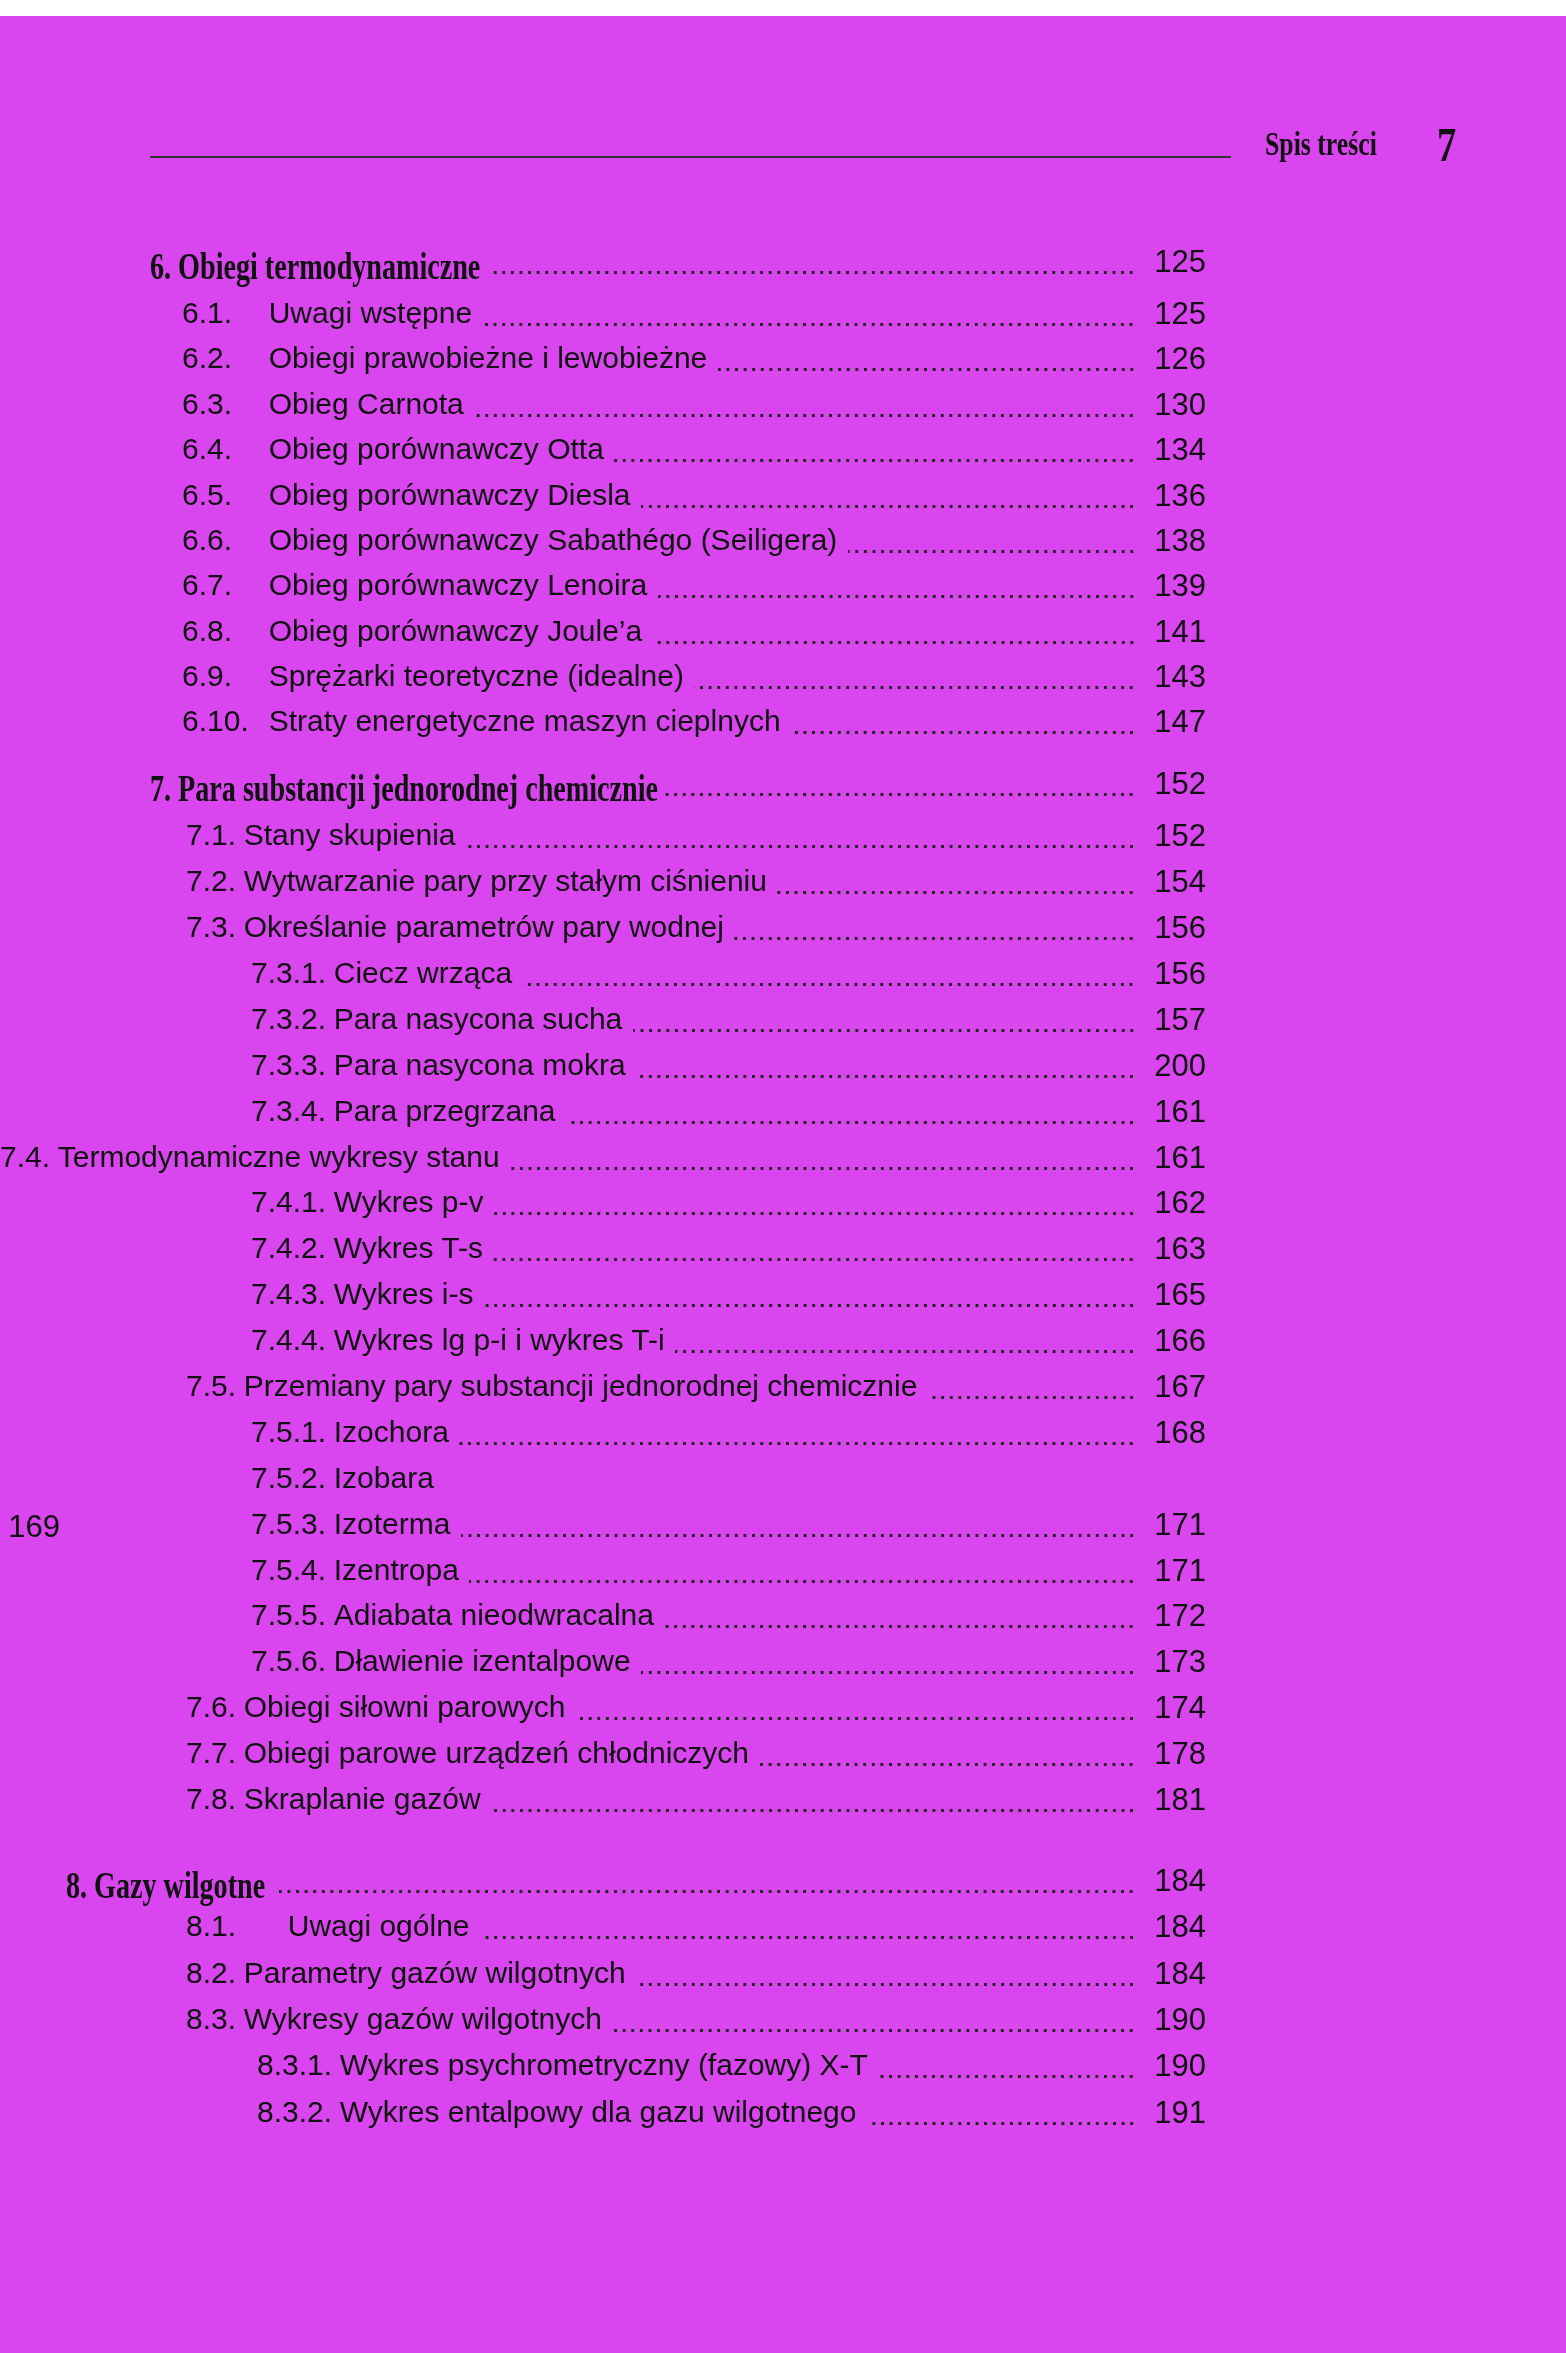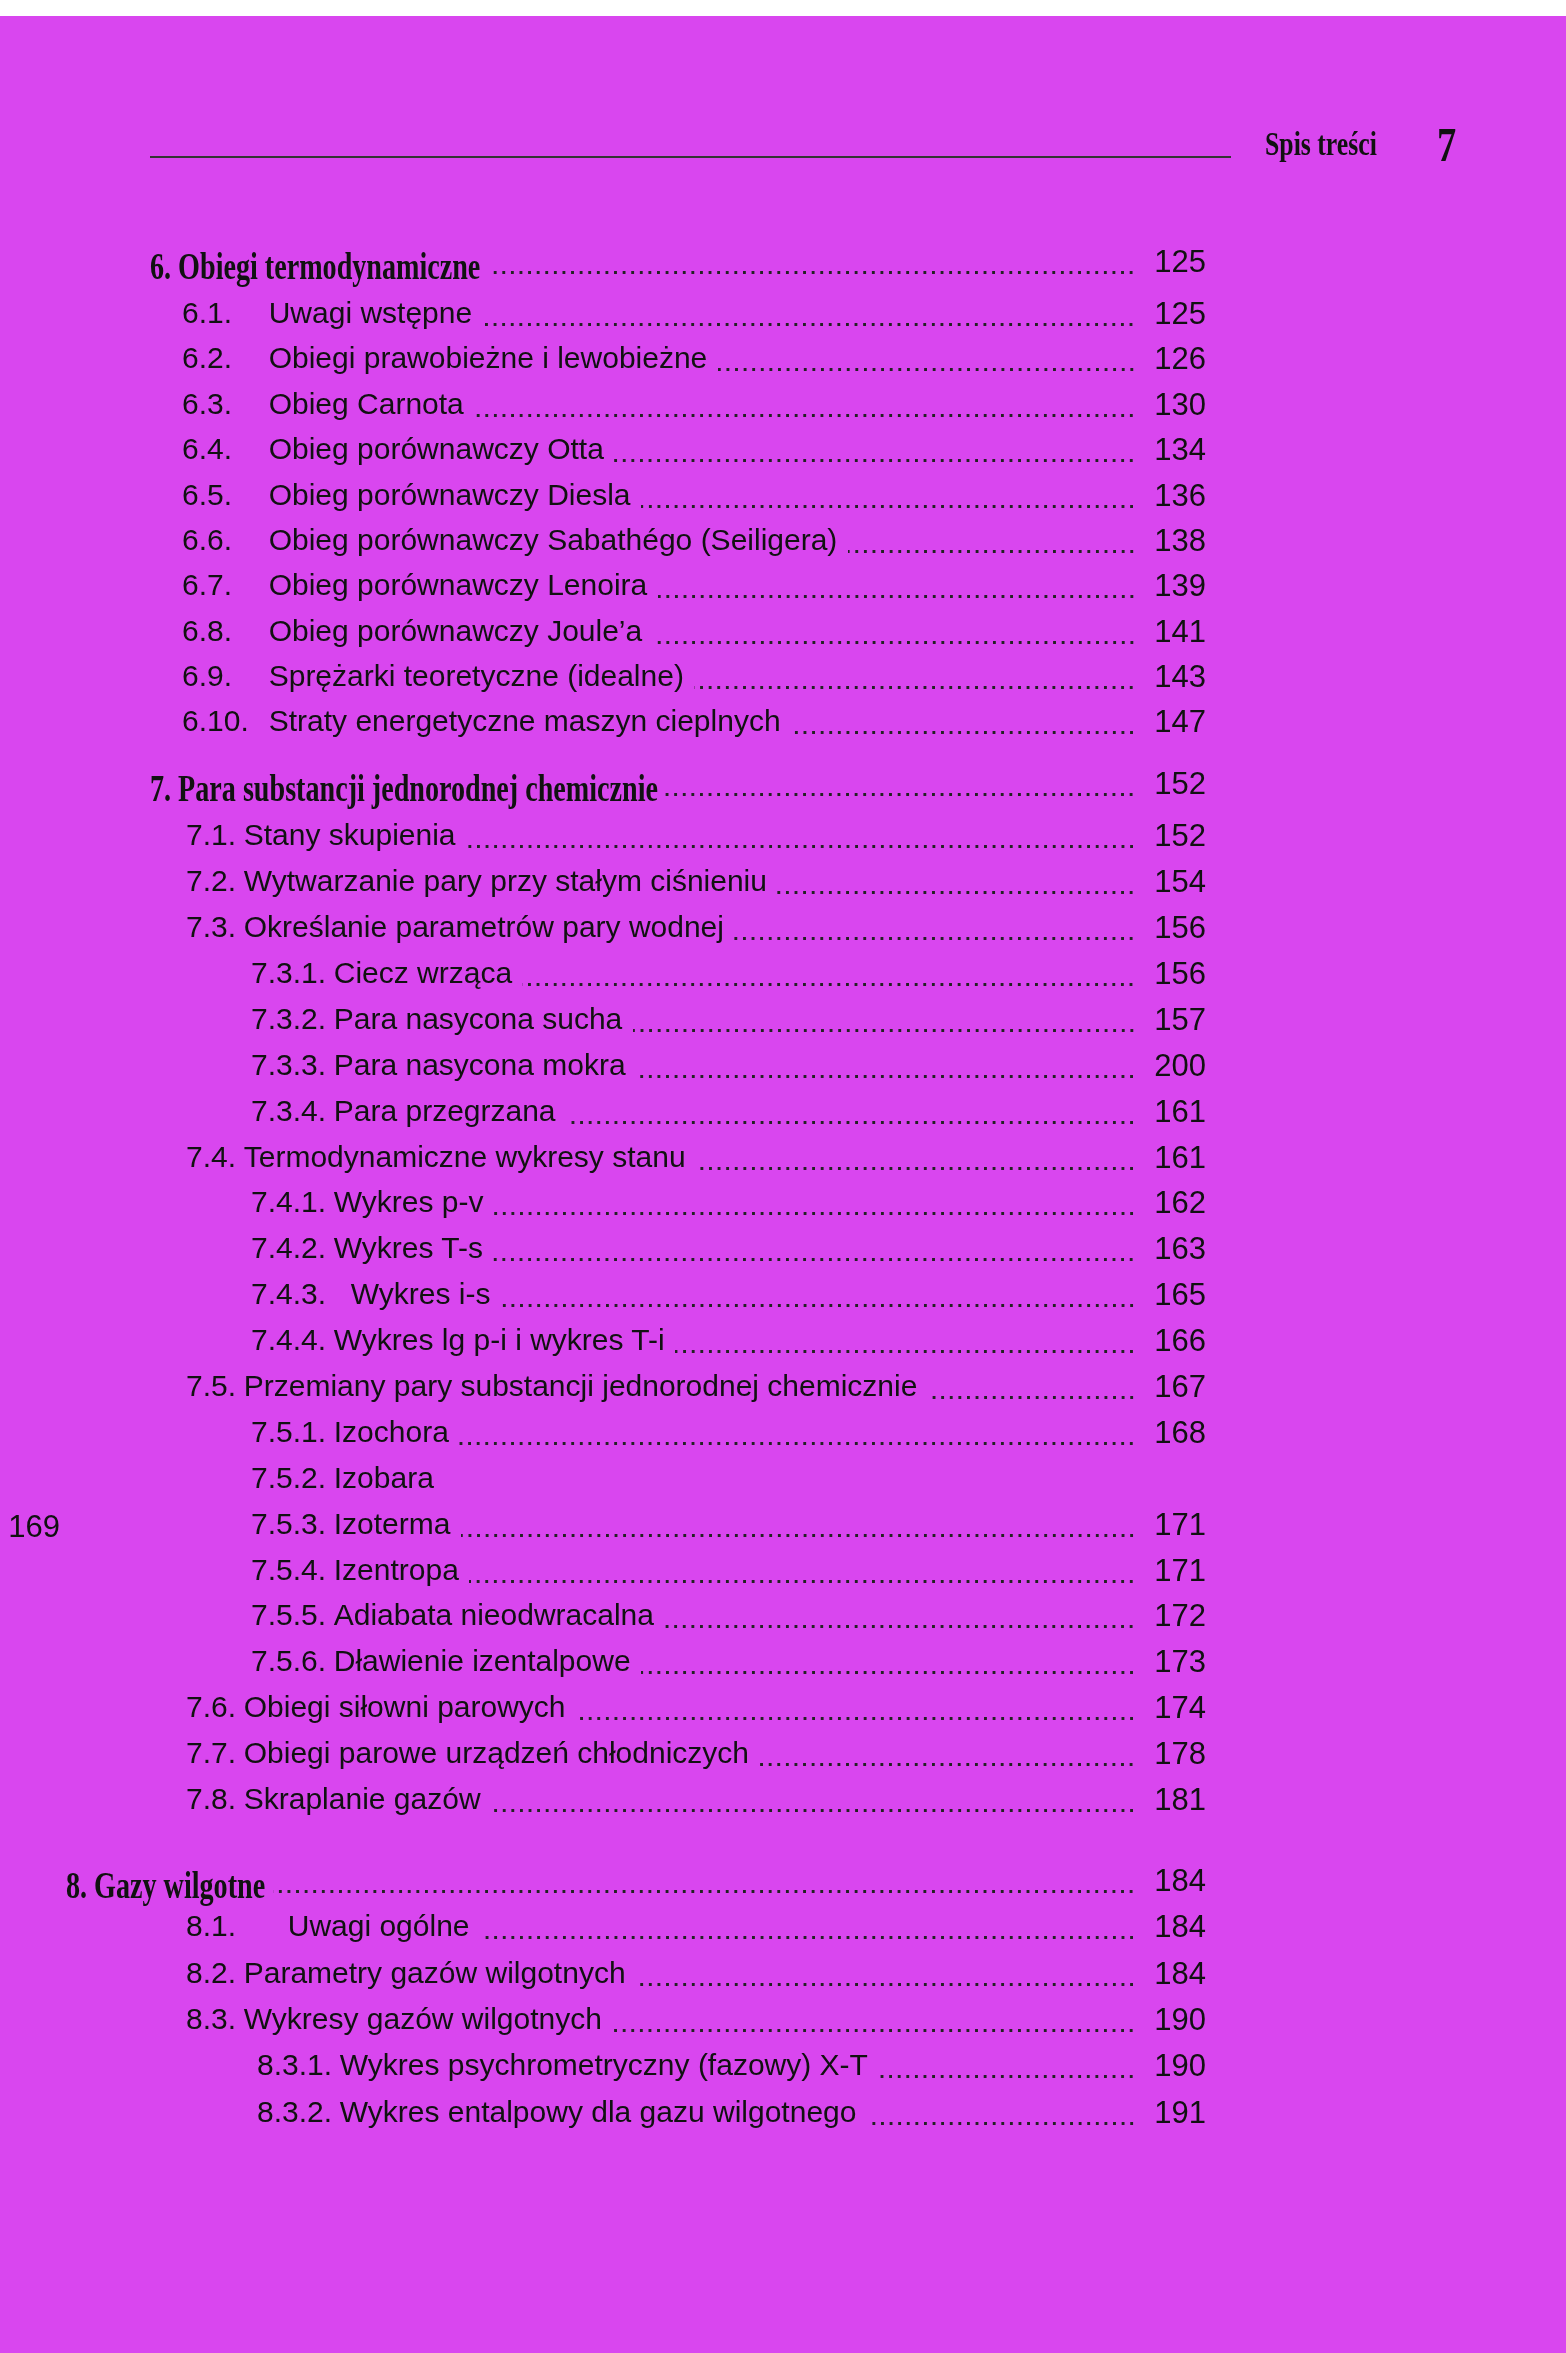--- a/index.html
+++ b/index.html
@@ -177,21 +177,21 @@
         </div>
         <div class="row lvl2 sec7" style="top: 1078px;">
           <div class="lbl" style="margin-left: 251px;">
             <span class="num">7.3.4.</span>
             <span class="ttl">Para przegrzana</span>
           </div>
           <div class="dots"></div>
           <div class="pg">161</div>
         </div>
         <div class="row lvl1 sec7" style="top: 1124px;">
-          <div class="lbl" style="margin-left: 186px;">
+          <div class="lbl" style="">
             <span class="num">7.4.</span>
             <span class="ttl">Termodynamiczne wykresy stanu</span>
           </div>
           <div class="dots"></div>
           <div class="pg">161</div>
         </div>
         <div class="row lvl2 sec7" style="top: 1169px;">
           <div class="lbl" style="margin-left: 251px;">
             <span class="num">7.4.1.</span>
             <span class="ttl">Wykres p-v</span>
@@ -201,21 +201,21 @@
         </div>
         <div class="row lvl2 sec7" style="top: 1215px;">
           <div class="lbl" style="margin-left: 251px;">
             <span class="num">7.4.2.</span>
             <span class="ttl">Wykres T-s</span>
           </div>
           <div class="dots"></div>
           <div class="pg">163</div>
         </div>
         <div class="row lvl2 sec7" style="top: 1261px;">
-          <div class="lbl" style="margin-left: 251px; gap: 17px;">
+          <div class="lbl" style="margin-left: 251px;">
             <span class="num">7.4.3.</span>
             <span class="ttl">Wykres i-s</span>
           </div>
           <div class="dots"></div>
           <div class="pg">165</div>
         </div>
         <div class="row lvl2 sec7" style="top: 1307px;">
           <div class="lbl" style="margin-left: 251px;">
             <span class="num">7.4.4.</span>
             <span class="ttl">Wykres lg p-i i wykres T-i</span>

